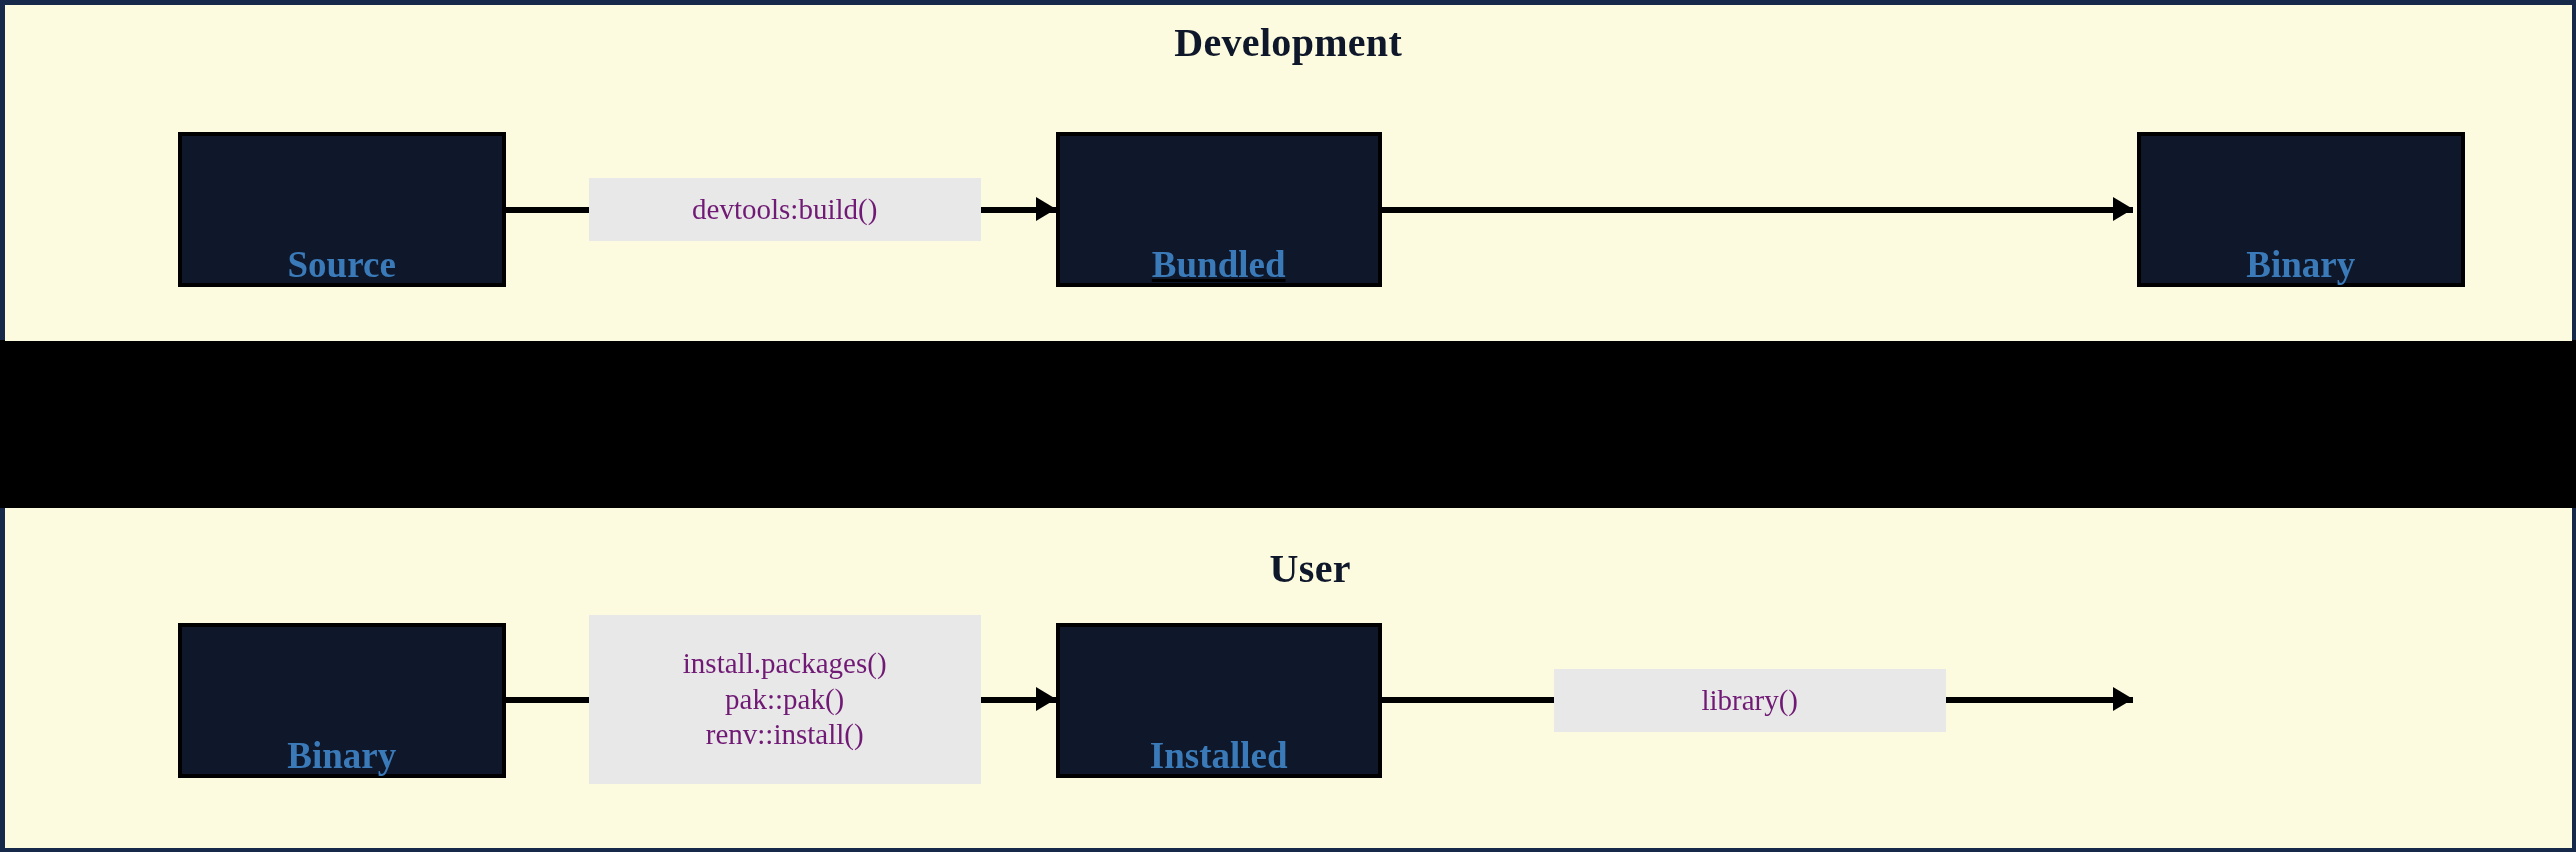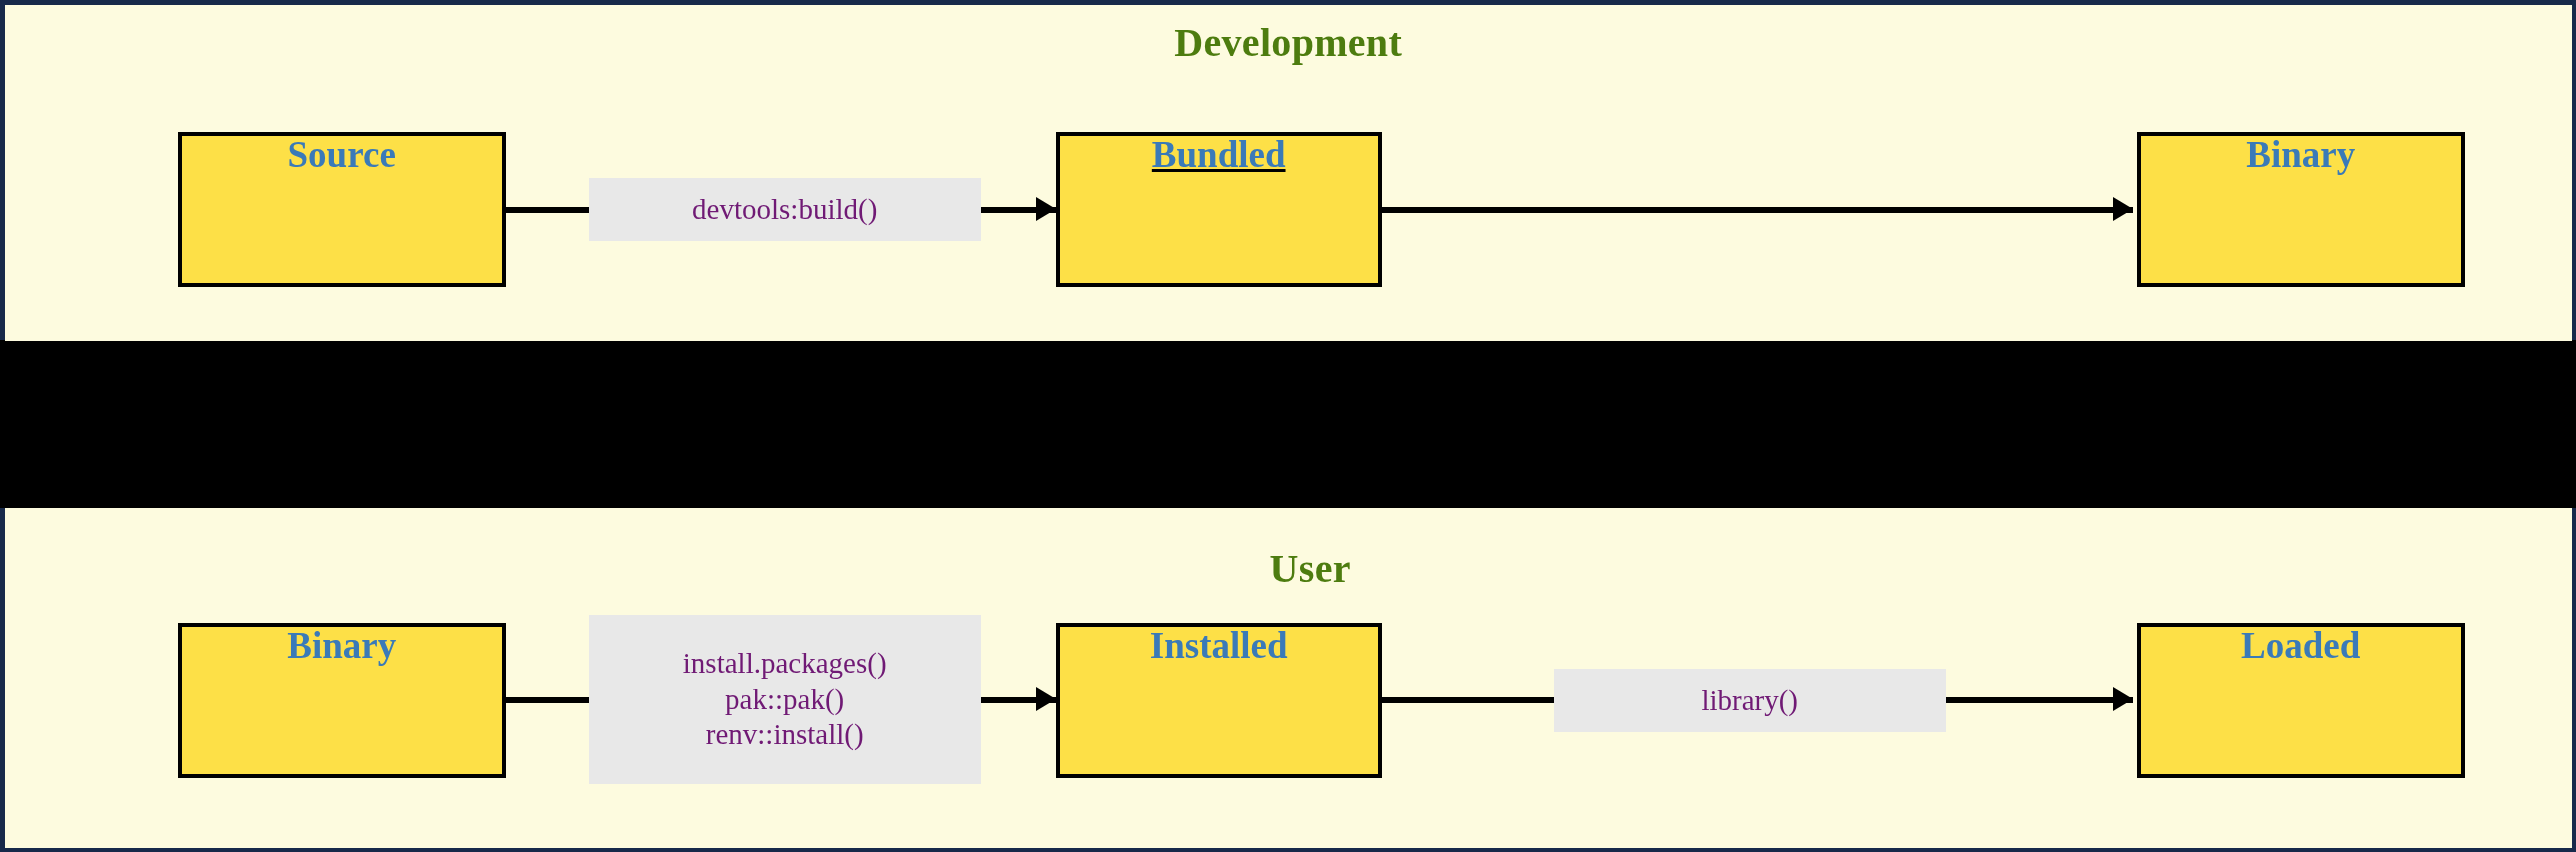--- a/index.html
+++ b/index.html
@@ -40,37 +40,37 @@
     box-sizing: border-box;
   }
   #panel-development { top: 4.7px;   height: 336px; }
   #panel-user        { top: 508px; height: 340px; }
 
   .panel-title {
     position: absolute;
     left: 0;
     width: 100%;
     text-align: center;
-    color: #4d7c0f;
+    color: #0f172a;
     font-weight: bold;
     font-size: 40px;
     letter-spacing: 0.3px;
     white-space: nowrap;
   }
   #title-development { top: 14.7px; }
   #title-user        { top: 37px; margin-left: 22px; }
 
   
   .node {
     position: absolute;
-    background: #fde047;
+    background: #0f172a;
     border: 4.7px solid #000000;
     box-sizing: border-box;
     display: flex;
-    align-items: flex-start;
+    align-items: flex-end;
     justify-content: center;
   }
   .node-label {
     color: #3a7ab8;
     font-weight: bold;
     font-size: 37px;
     white-space: nowrap;
     line-height: 1;
   }
 
@@ -163,20 +163,17 @@
     <div class="node" style="left:1051px; top:115px; width:326px; height:155px;">
       <span class="node-label">Installed</span>
     </div>
 
     <div class="edge-line" style="left:1376px; top:189px; width:752px;"></div>
     <div class="arrow-head" style="left:2108px; top:179px;"></div>
     <div class="edge-label" style="left:1549px; top:161px; width:392px; height:63px;justify-content:center;">
       <span class="edge-label-text">library()</span>
     </div>
 
-    <div class="node" style="left:2132px; top:115px; width:328px; height:155px;">
-      <span class="node-label">Loaded</span>
-    </div>
 
   </div>
 
 </div>
 
 
 </body></html>

